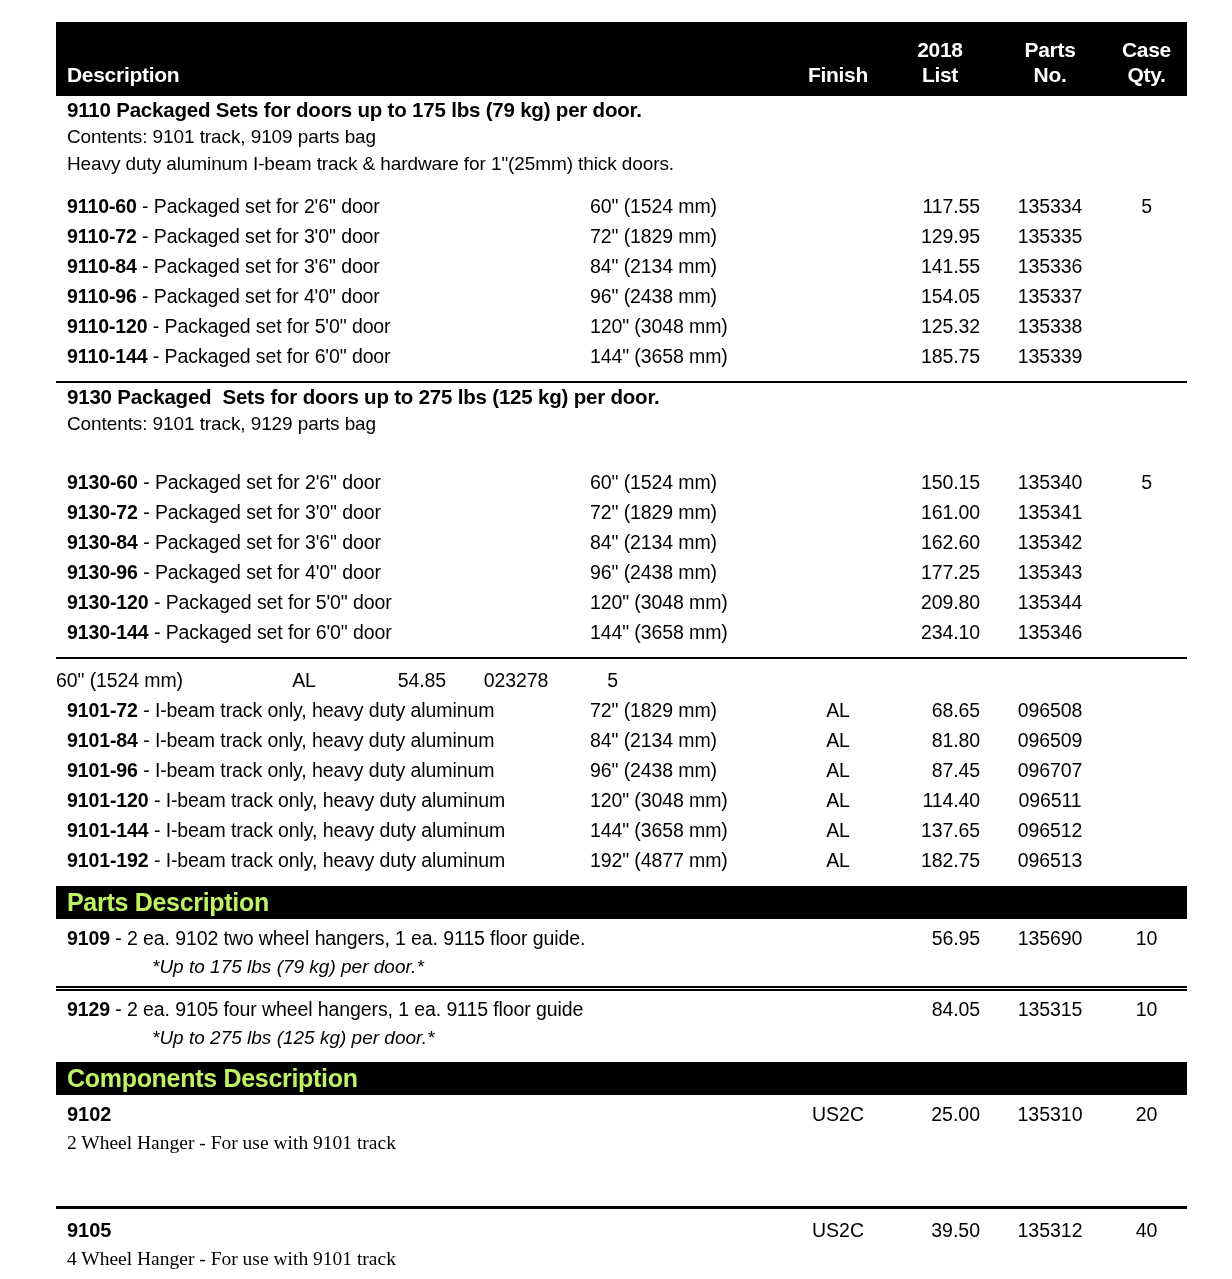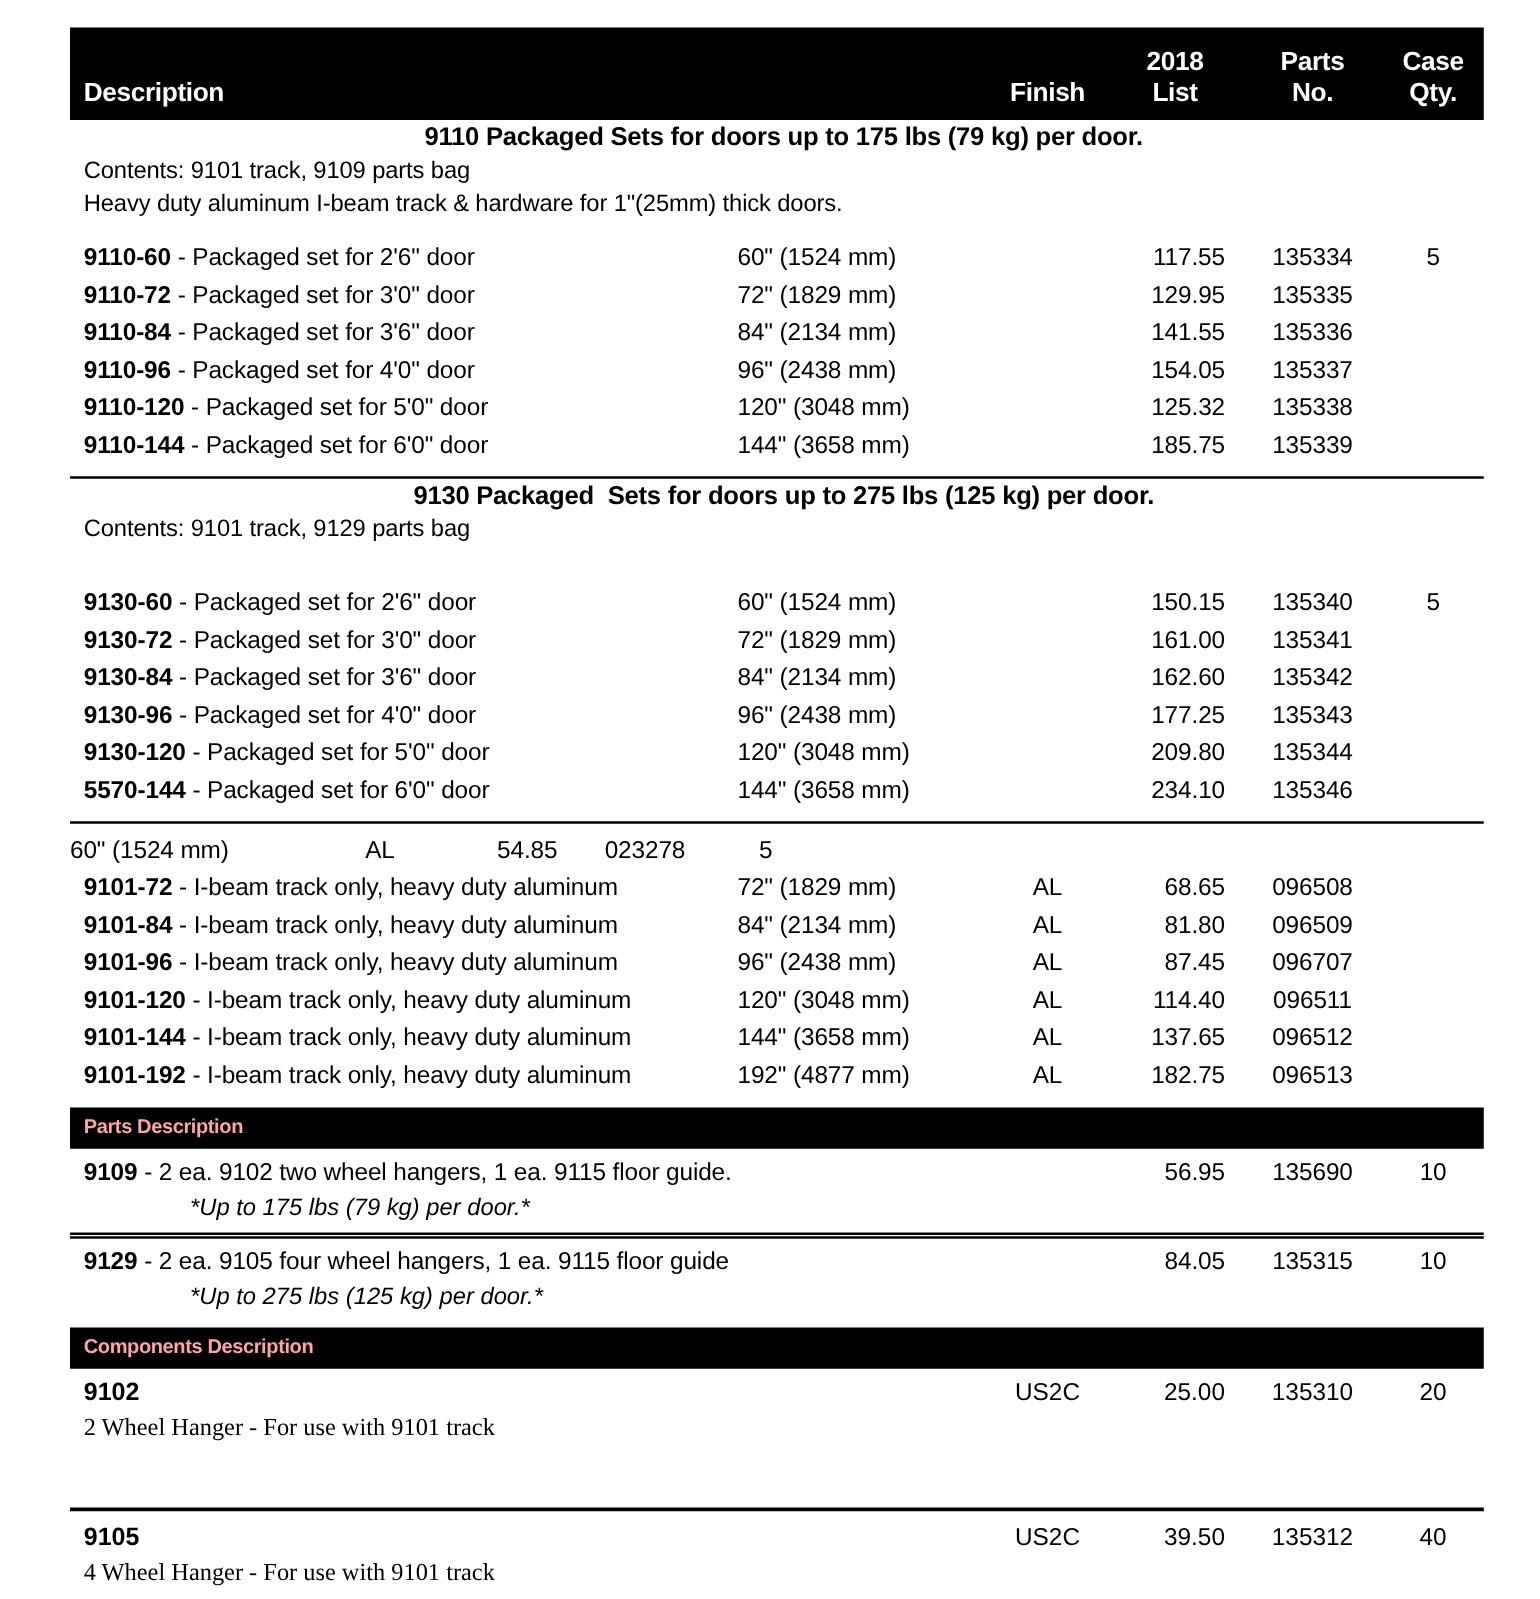--- a/index.html
+++ b/index.html
@@ -68,39 +68,38 @@
   }
   .hdr-finish { left: 734px; width: 96px; bottom: 9px; }
   .hdr-list   { left: 830px; width: 108px; bottom: 9px; }
   .hdr-stock  { left: 938px; width: 112px; bottom: 9px; }
   .hdr-qty    { left: 1050px; width: 81px; bottom: 9px; }
   .hdr-two-line { line-height: 25px; text-align: center; }
 
   
   .band {
     background: #000000;
-    color: #fca5a5;
+    color: #bef264;
     font-weight: bold;
-    font-size: 16px;
+    font-size: 25px;
     line-height: 20px;
     letter-spacing: -0.3px;
     padding: 6px 0 7px 11px;
     width: 1131px;
     box-sizing: border-box;
   }
 
   
   .sec-title {
     font-weight: bold;
     font-size: 20.5px;
     line-height: 27px;
     padding-left: 11px;
     letter-spacing: -0.2px;
     white-space: pre;
-    text-align: center;
   }
   .sec-note {
     font-size: 19px;
     line-height: 27px;
     padding-left: 11px;
     letter-spacing: -0.1px;
   }
 
   
   .data-row {
@@ -279,21 +278,21 @@
       </div>
       <div class="row data-row">
         <div class="c-desc"><span class="sku">9130-120</span><span> - Packaged set for 5'0" door</span></div>
         <div class="c-size">120" (3048 mm)</div>
         <div class="c-finish"></div>
         <div class="c-list">209.80</div>
         <div class="c-stock">135344</div>
         <div class="c-qty"></div>
       </div>
       <div class="row data-row">
-        <div class="c-desc"><span class="sku">5570-144</span><span> - Packaged set for 6'0" door</span></div>
+        <div class="c-desc"><span class="sku">9130-144</span><span> - Packaged set for 6'0" door</span></div>
         <div class="c-size">144" (3658 mm)</div>
         <div class="c-finish"></div>
         <div class="c-list">234.10</div>
         <div class="c-stock">135346</div>
         <div class="c-qty"></div>
       </div>
     </div>
 
     <div class="gap-sm"></div>
     <div class="rule-thin"></div>

